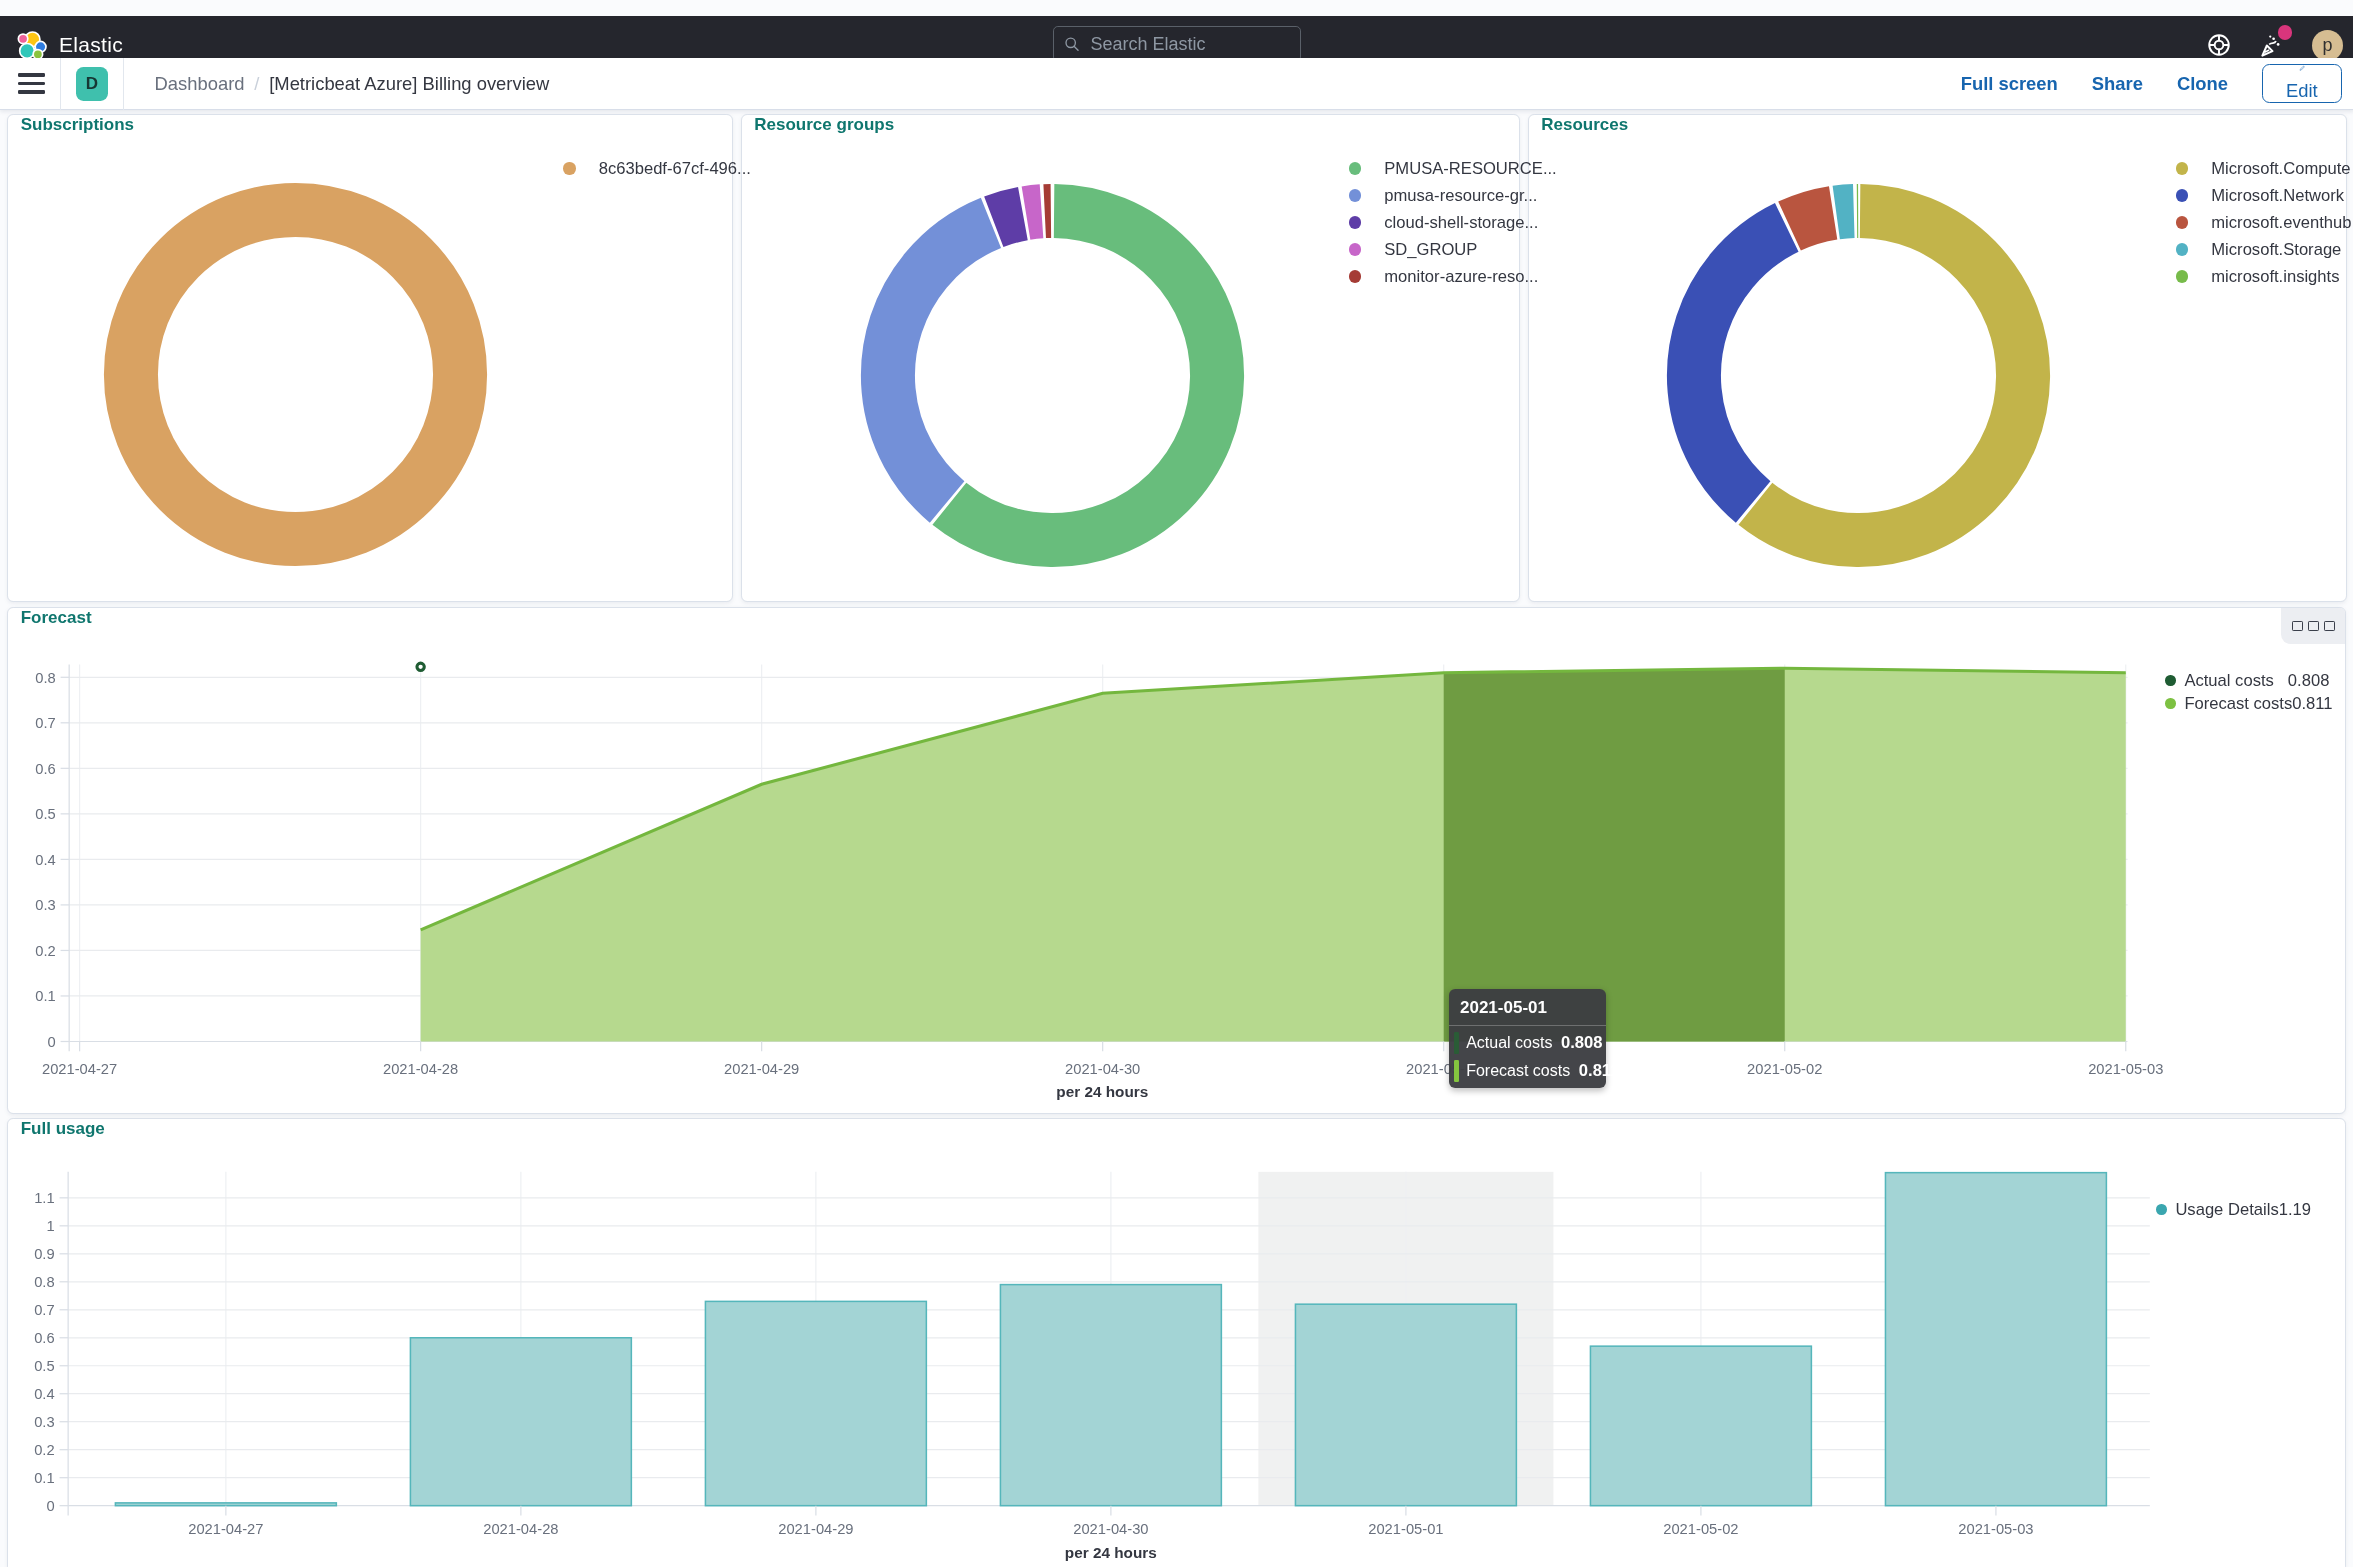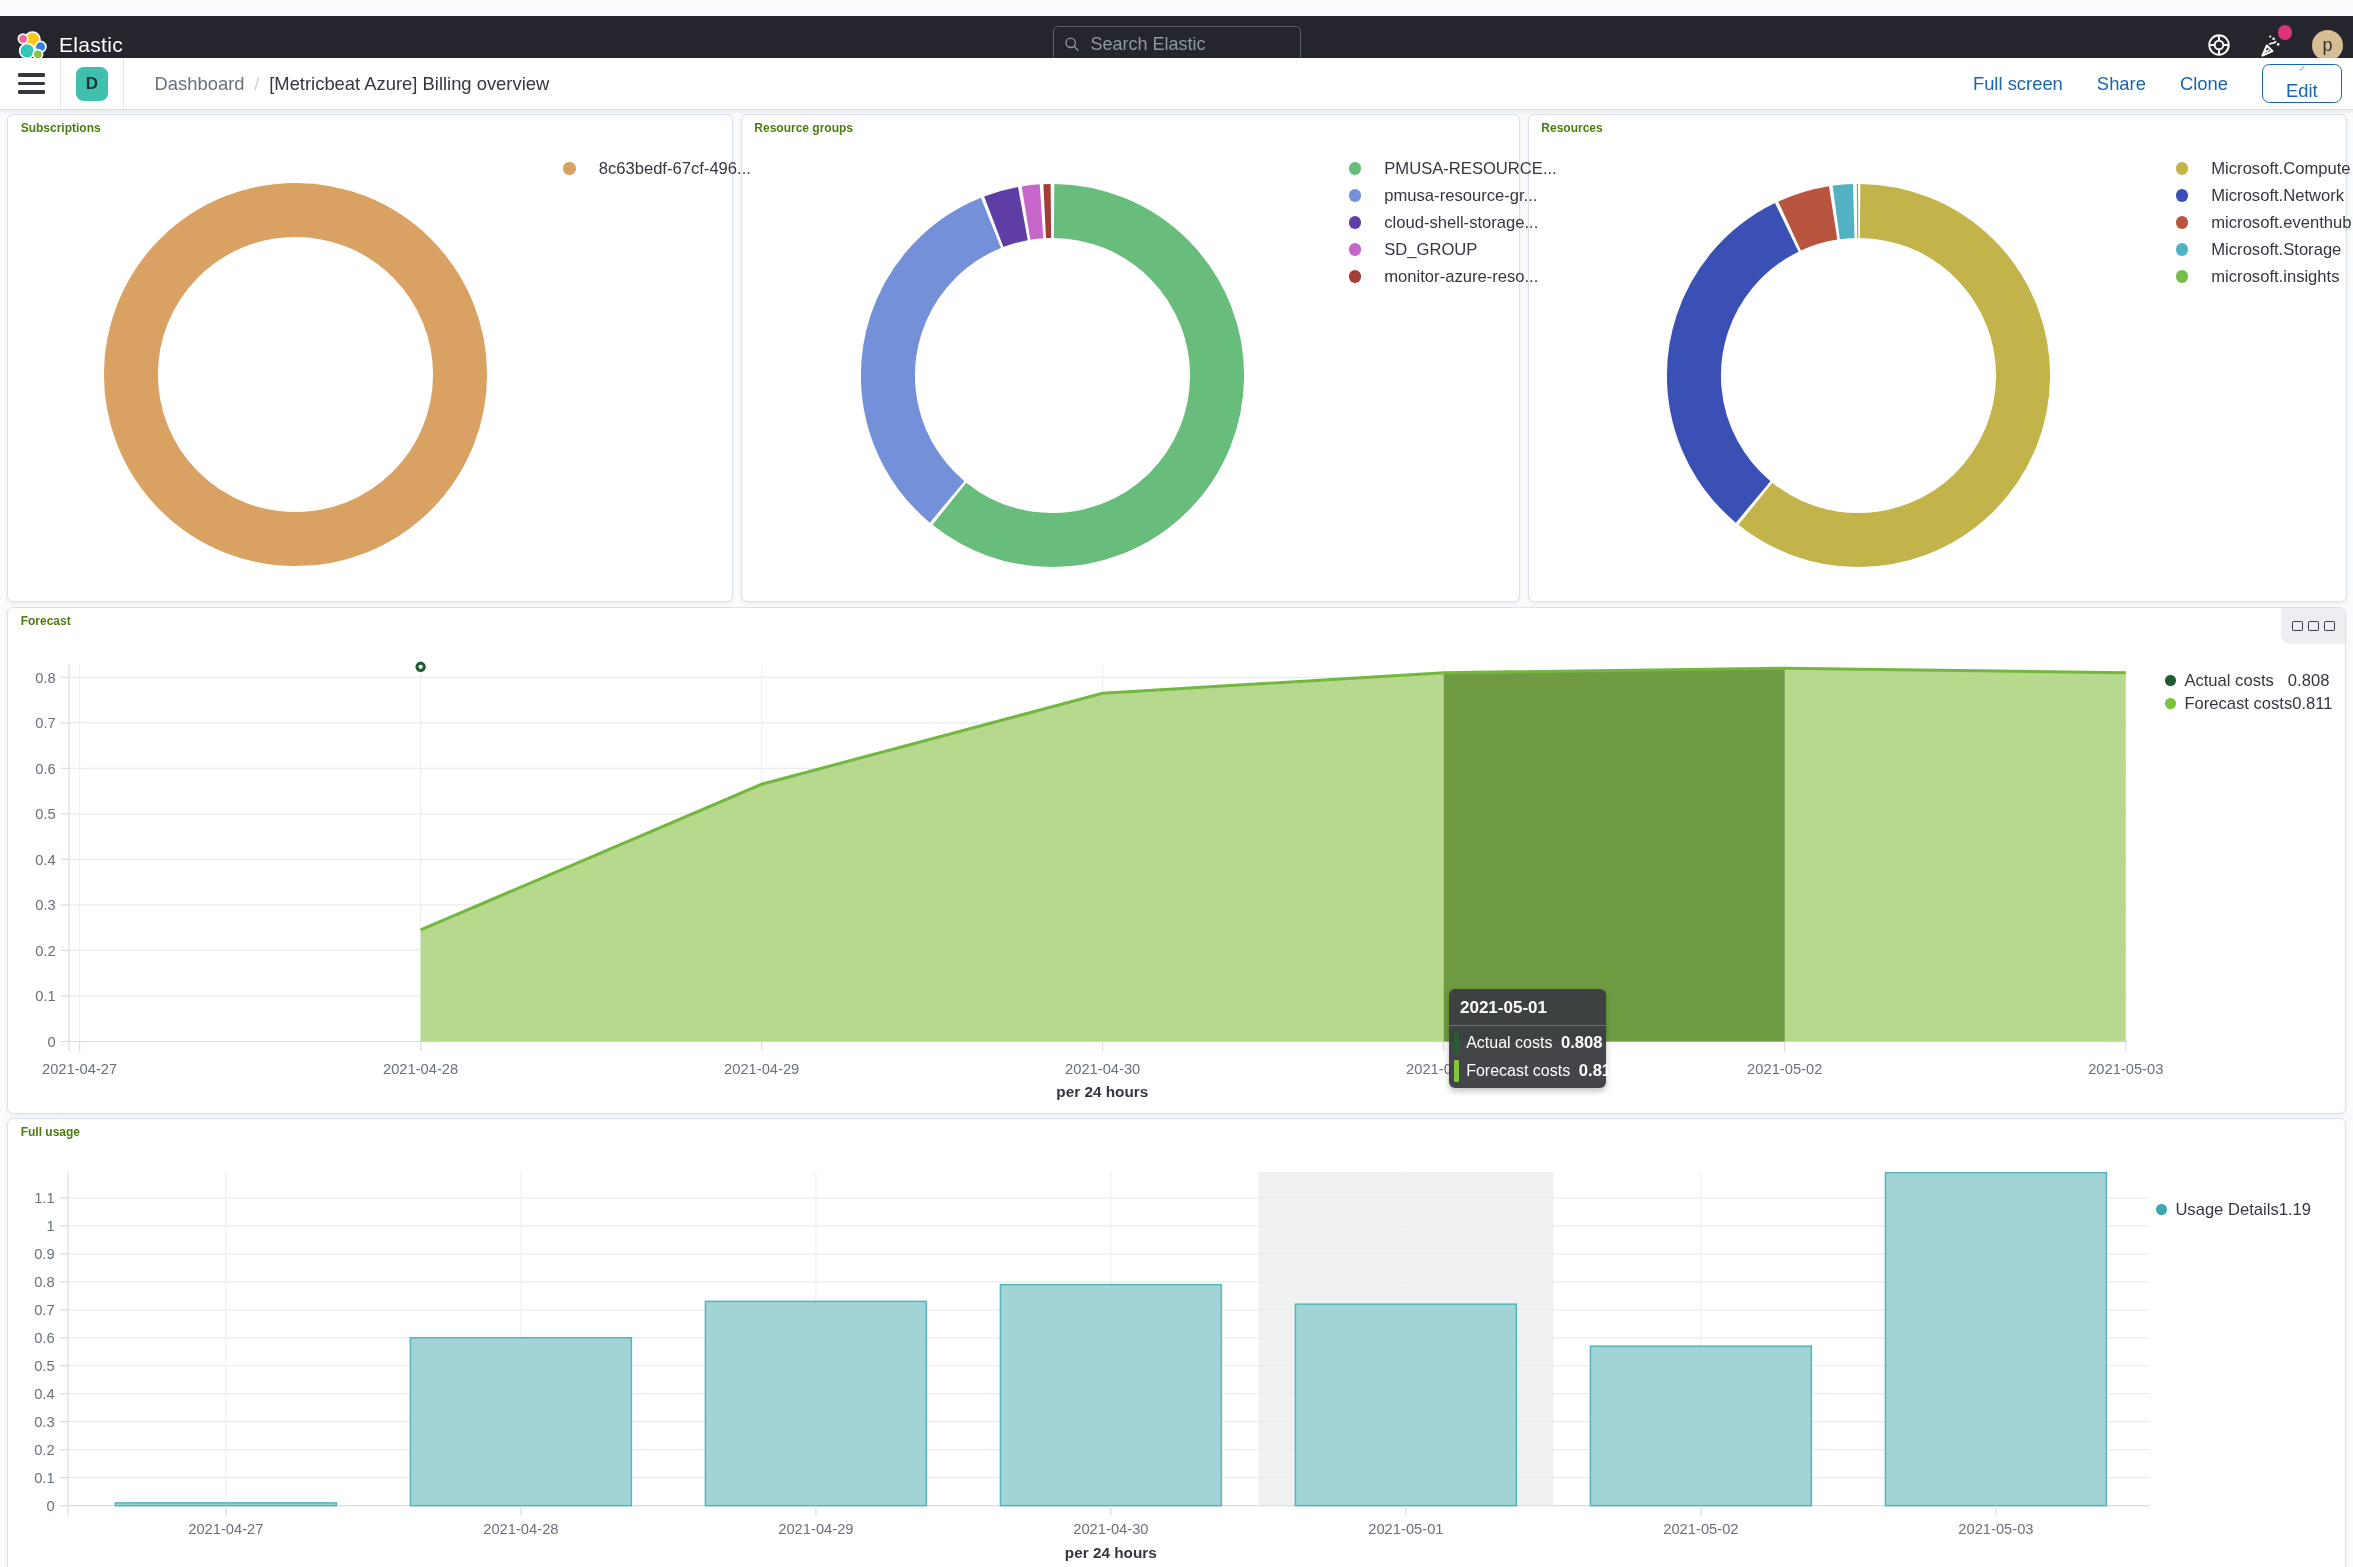--- a/index.html
+++ b/index.html
@@ -21,26 +21,26 @@
   .chrome{position:absolute;left:0;top:58px;width:100%;height:52px;background:#fff;border-bottom:1.2px solid #d8dee9;box-shadow:0 1.8px 3.7px rgba(110,120,140,.14);display:flex;align-items:center;box-sizing:border-box;}
   .hamburger{margin-left:18.4px;width:27px;height:21px;display:flex;flex-direction:column;justify-content:space-between;cursor:pointer;}
   .hamburger span{display:block;height:3.7px;background:#343741;border-radius:1.2px;}
   .vdiv{width:1.2px;height:52px;background:#e2e7ee;margin:0 14.7px;}
   .space-badge{width:32px;height:34px;border-radius:7.4px;background:#3fc0ad;color:#163734;font-size:17px;font-weight:700;display:flex;align-items:center;justify-content:center;cursor:pointer;}
   .crumbs{display:flex;align-items:center;gap:9.8px;margin-left:16px;font-size:18.4px;}
   .crumb-link{color:#69707d;cursor:pointer;}
   .crumb-sep{color:#c9d0da;}
   .crumb-current{color:#343741;font-weight:500;}
   .chrome-actions{margin-left:auto;display:flex;align-items:center;gap:34px;padding-right:12.3px;}
-  .chrome-link{color:#1765af;font-size:18.4px;cursor:pointer;}
+  .chrome-link{color:#1765af;font-size:18.4px;cursor:pointer;font-weight:bold;}
   .edit-btn{display:flex;align-items:center;gap:8.6px;color:#1765af;font-size:18.4px;border:1.2px solid #1765af;border-radius:7.4px;height:39px;padding:0 23px;cursor:pointer;background:#fff;flex-direction:column;}
 
   
   .panel{position:absolute;background:#fff;border:1.2px solid #dbe1ea;border-radius:6.1px;box-shadow:0 1.2px 3.7px rgba(120,130,150,.10);box-sizing:border-box;}
-  .panel-title{position:absolute;left:12.3px;top:6px;font-size:12px;font-weight:700;color:#4d7c0f;z-index:3;}
+  .panel-title{position:absolute;left:12.3px;top:0;font-size:17px;font-weight:700;color:#0f766e;z-index:3;}
   #panel-subscriptions{left:7.4px;top:114px;width:726px;height:488px;}
   #panel-resource-groups{left:741px;top:114px;width:779px;height:488px;}
   #panel-resources{left:1528px;top:114px;width:819px;height:488px;}
   #panel-forecast{left:7.4px;top:607px;width:2339px;height:507px;}
   #panel-daily{left:7.4px;top:1118px;width:2339px;height:455px;}
 
   .donut-svg{position:absolute;}
   .legend{position:absolute;list-style:none;margin:0;padding:0;z-index:2;}
   .legend li{display:flex;align-items:center;gap:23px;height:27px;cursor:pointer;}
   .legend .dot{width:12.3px;height:12.3px;border-radius:50%;flex:0 0 auto;}

